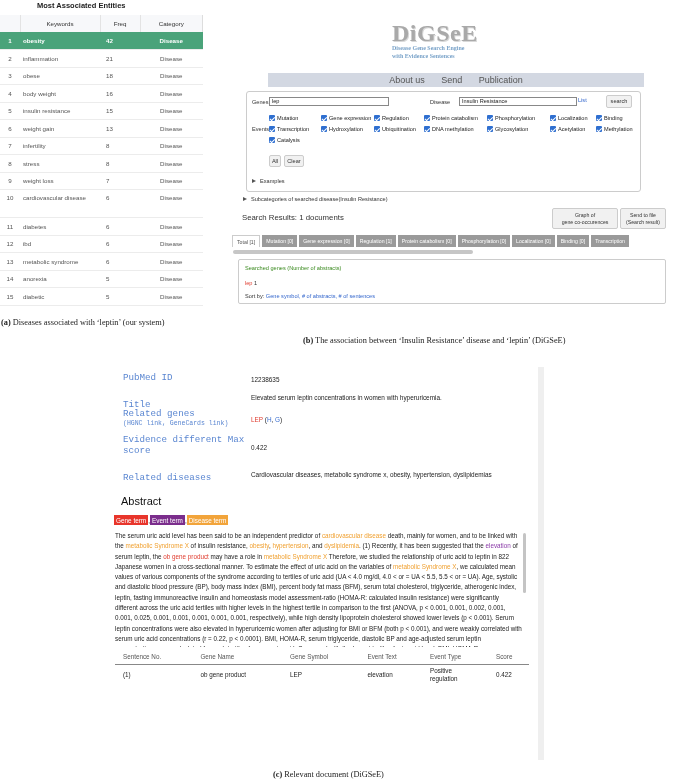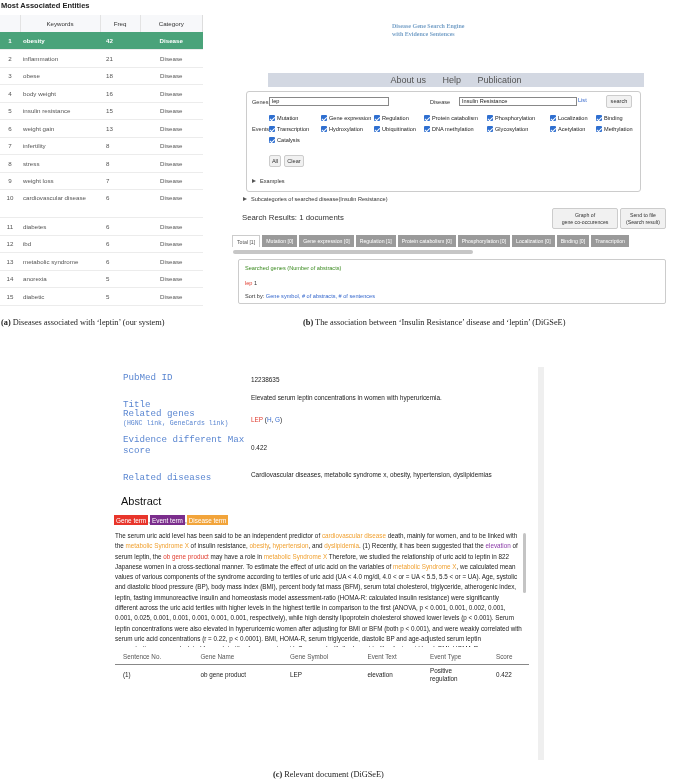--- a/index.html
+++ b/index.html
@@ -1,20 +1,20 @@
 <!DOCTYPE html>
 <html><head>
 <meta charset="utf-8">
 <style>
   * { box-sizing: border-box; margin: 0; padding: 0; }
   body { width: 685px; height: 784px; background: #fff; font-family: "Liberation Sans", sans-serif; color: #222; position: relative; overflow: hidden; }
 
   
   #panel-a { position: absolute; left: 0; top: 0; width: 205px; }
-  .pa-title { font-size: 7.5px; font-weight: bold; color: #222; margin: 1px 0 0 1px; height: 14px; line-height: 10px; }
+  .pa-title { font-size: 7.5px; font-weight: bold; color: #222; margin: 1px 0 0 1px; height: 14px; line-height: 10px; padding-left: 36px; }
   .pa-table { width: 203px; border-collapse: collapse; font-size: 6.2px; }
   .pa-table th { background: #f7f8fa; font-weight: normal; color: #333; height: 17px; border-right: 1px solid #e3e3e3; }
   .pa-table th:last-child { border-right: 1px solid #ddd; }
   .pa-table td { height: 17.5px; border-bottom: 1px solid #ececec; color: #555; vertical-align: middle; }
   .pa-table td.num { width: 20px; text-align: center; }
   .pa-table td.kw { padding-left: 3px; width: 80px; }
   .pa-table td.freq { width: 40px; text-align: center; padding-left: 6px; text-align: left; }
   .pa-table td.cat { text-align: center; }
   .pa-table tr.sel td { background: #4aa37a; color: #fff; font-weight: bold; }
   .pa-table tr.tall td { height: 28px; vertical-align: top; padding-top: 4px; }
@@ -171,26 +171,27 @@
           <td class="kw" style="max-width: 80px;">diabetic</td>
           <td class="freq">5</td>
           <td class="cat">Disease</td>
         </tr>
       </tbody>
   </table>
 </div>
 
 <div id="panel-b">
   <div class="logo">
+    <div class="logo-main">DiGSeE</div>
     <div class="logo-sub">Disease Gene Search Engine</div>
     <div class="logo-sub">with Evidence Sentences</div>
   </div>
   <div class="navbar">
     <span>About us</span>
-    <span>Help</span>
+    <span>Send</span>
     <span>Publication</span>
   </div>
 
   <div class="form-box">
     <span class="lbl" style="left:5px;top:7px;">Genes</span>
     <div class="txt-in" style="left:22px;top:5px;width:120px;">lep</div>
     <span class="lbl" style="left:183px;top:7px;">Disease</span>
     <div class="txt-in" style="left:212px;top:5px;width:118px;">Insulin Resistance</div>
     <span class="lbl link" style="left:331px;top:5px;">List</span>
     <div class="btn" style="left:359px;top:3px;width:26px;height:13px;line-height:11px;">search</div>
@@ -303,21 +304,21 @@
       <span>1</span>
     </div>
     <div class="lbl" style="left:6px;top:33px;">
       <span>Sort by:</span>
       <span class="link">Gene symbol, # of abstracts, # of sentences</span>
     </div>
   </div>
 </div>
 
 <div class="caption" style="left:1px;top:318px;"><b>(a)</b><span> Diseases associated with ‘leptin’ (our system)</span></div>
-<div class="caption" style="left:303px;top:318px;"><b>(b)</b><span> The association between ‘Insulin Resistance’ disease and ‘leptin’ (DiGSeE)</span></div>
+<div class="caption" style="left:303px;top:336px;"><b>(b)</b><span> The association between ‘Insulin Resistance’ disease and ‘leptin’ (DiGSeE)</span></div>
 
 <div id="panel-c">
   <div class="c-right-rail"></div>
   <div class="c-body">
     <div class="kv-k" style="top:5px;">PubMed ID</div>
     <div class="kv-v" style="top:8px;">12238635</div>
 
     <div class="kv-k" style="top:24px;margin-top:8px;">Title</div>
     <div class="kv-v" style="top:26px;">Elevated serum leptin concentrations in women with hyperuricemia.</div>
 

